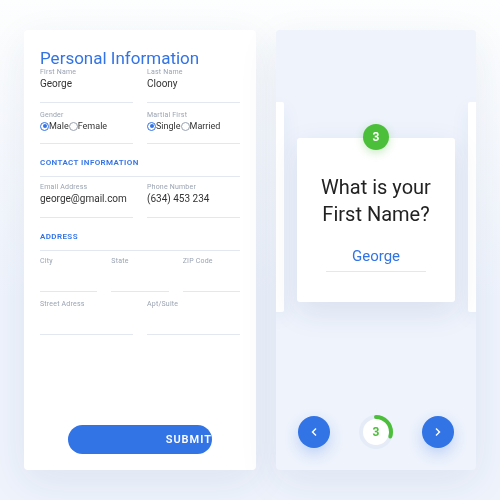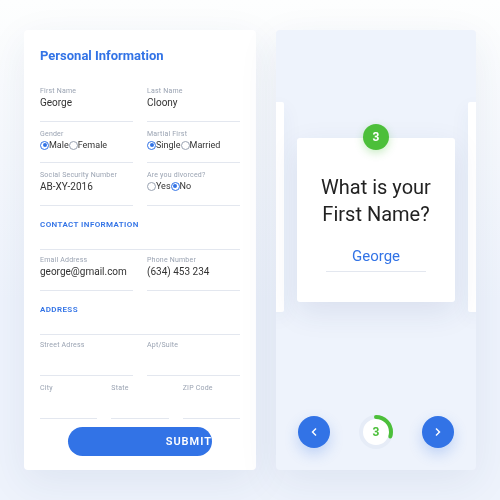--- a/index.html
+++ b/index.html
@@ -10,30 +10,30 @@
     --grey:#9aa3b2;
     --green:#4cbf3a;
     --white:#ffffff;
     --ink:#333;
   }
   *{box-sizing:border-box;font-family:-apple-system,BlinkMacSystemFont,"Segoe UI",Roboto,Helvetica,Arial,sans-serif;}
   body{margin:0;width:500px;height:500px;background:linear-gradient(180deg,#fdfefe 0%,var(--pale) 60%);display:flex;gap:20px;padding:30px 24px;}
   
   
   .card{background:var(--white);flex:1;border-radius:4px;box-shadow:0 12px 40px rgba(40,60,120,.08);padding:18px 16px 16px;display:flex;flex-direction:column;}
-  .form-title{color:var(--blue);font-size:13px;font-weight:700;margin:0 0 24px;}
+  .form-title{color:var(--blue);font-size:17px;font-weight:400;margin:0 0 0;}
   .row{display:flex;gap:14px;margin-bottom:8px;}
   .field{flex:1;border-bottom:1px solid #e3e7ef;padding-bottom:12px;}
   .field-label{display:block;color:var(--grey);font-size:7px;letter-spacing:.2px;margin-bottom:2px;}
   .field-value{display:block;color:var(--ink);font-size:10px;min-height:12px;}
   .radio-row{display:flex;align-items:center;gap:0;font-size:9px;color:var(--ink);}
   .radio{width:9px;height:9px;border:1.5px solid var(--grey);border-radius:50%;display:inline-flex;align-items:center;justify-content:center;}
   .radio.checked{border-color:var(--blue);}
   .radio.checked::after{content:"";width:4px;height:4px;background:var(--blue);border-radius:50%;}
-  .section-label{color:var(--blue);font-size:8px;font-weight:600;letter-spacing:.4px;margin:6px 0 6px;border-bottom:1px solid #e3e7ef;padding-bottom:20px;}
+  .section-label{color:var(--blue);font-size:8px;font-weight:600;letter-spacing:.4px;margin:6px 0 6px;border-bottom:1px solid #e3e7ef;padding-bottom:9px;}
   .submit-btn{margin-top:auto;align-self:center;background:var(--blue);color:#fff;border:none;border-radius:20px;width:72%;padding:8px 0;font-size:11px;font-weight:600;letter-spacing:1px;cursor:pointer;text-align:right;}
   
   
   .phone2{flex:1;background:var(--pale);border-radius:4px;box-shadow:0 12px 40px rgba(40,60,120,.08);display:flex;flex-direction:column;position:relative;overflow:hidden;}
   .wizard-stage{flex:1;display:flex;align-items:center;justify-content:center;position:relative;padding:0 6px;}
   .peek{position:absolute;top:72px;width:14px;height:210px;background:#fff;border-radius:2px;box-shadow:0 6px 20px rgba(40,60,120,.06);}
   .peek.left{left:-6px;}
   .peek.right{right:-6px;}
   .wizard-card{background:#fff;width:84%;border-radius:3px;box-shadow:0 10px 30px rgba(40,60,120,.10);padding:26px 16px 30px;text-align:center;position:relative;margin-top:10px;}
   .step-badge{position:absolute;top:-14px;left:50%;transform:translateX(-50%);width:26px;height:26px;border-radius:50%;background:var(--green);color:#fff;font-size:12px;font-weight:700;display:flex;align-items:center;justify-content:center;box-shadow:0 3px 8px rgba(76,191,58,.3);}
@@ -77,73 +77,58 @@
       <span class="field-label">Martial First</span>
       <div class="radio-row">
         <span class="radio checked"></span>
         <span>Single</span>
         <span class="radio"></span>
         <span>Married</span>
       </div>
     </div>
   </div>
 
-  <div class="row">
-    <div class="field">
-      <span class="field-label">Social Security Number</span>
-      <span class="field-value">AB-XY-2016</span>
-    </div>
-    <div class="field">
-      <span class="field-label">Are you divorced?</span>
-      <div class="radio-row">
-        <span class="radio"></span>
-        <span>Yes</span>
-        <span class="radio checked"></span>
-        <span>No</span>
-      </div>
-    </div>
-  </div>
 
   <div class="section-label">CONTACT INFORMATION</div>
 
   <div class="row">
     <div class="field">
       <span class="field-label">Email Address</span>
       <span class="field-value">george@gmail.com</span>
     </div>
     <div class="field">
       <span class="field-label">Phone Number</span>
       <span class="field-value">(634) 453 234</span>
     </div>
   </div>
 
   <div class="section-label">ADDRESS</div>
 
   <div class="row">
     <div class="field">
-      <span class="field-label">Street Adress</span>
-      <span class="field-value"></span>
-    </div>
-    <div class="field">
-      <span class="field-label">Apt/Suite</span>
-      <span class="field-value"></span>
-    </div>
-  </div>
-
-  <div class="row">
-    <div class="field">
       <span class="field-label">City</span>
       <span class="field-value"></span>
     </div>
     <div class="field">
       <span class="field-label">State</span>
       <span class="field-value"></span>
     </div>
     <div class="field">
       <span class="field-label">ZIP Code</span>
+      <span class="field-value"></span>
+    </div>
+  </div>
+
+  <div class="row">
+    <div class="field">
+      <span class="field-label">Street Adress</span>
+      <span class="field-value"></span>
+    </div>
+    <div class="field">
+      <span class="field-label">Apt/Suite</span>
       <span class="field-value"></span>
     </div>
   </div>
 
   <button class="submit-btn">SUBMIT</button>
 </div>
 
 <div class="phone2">
   <div class="wizard-stage">
     <div class="peek left"></div>

